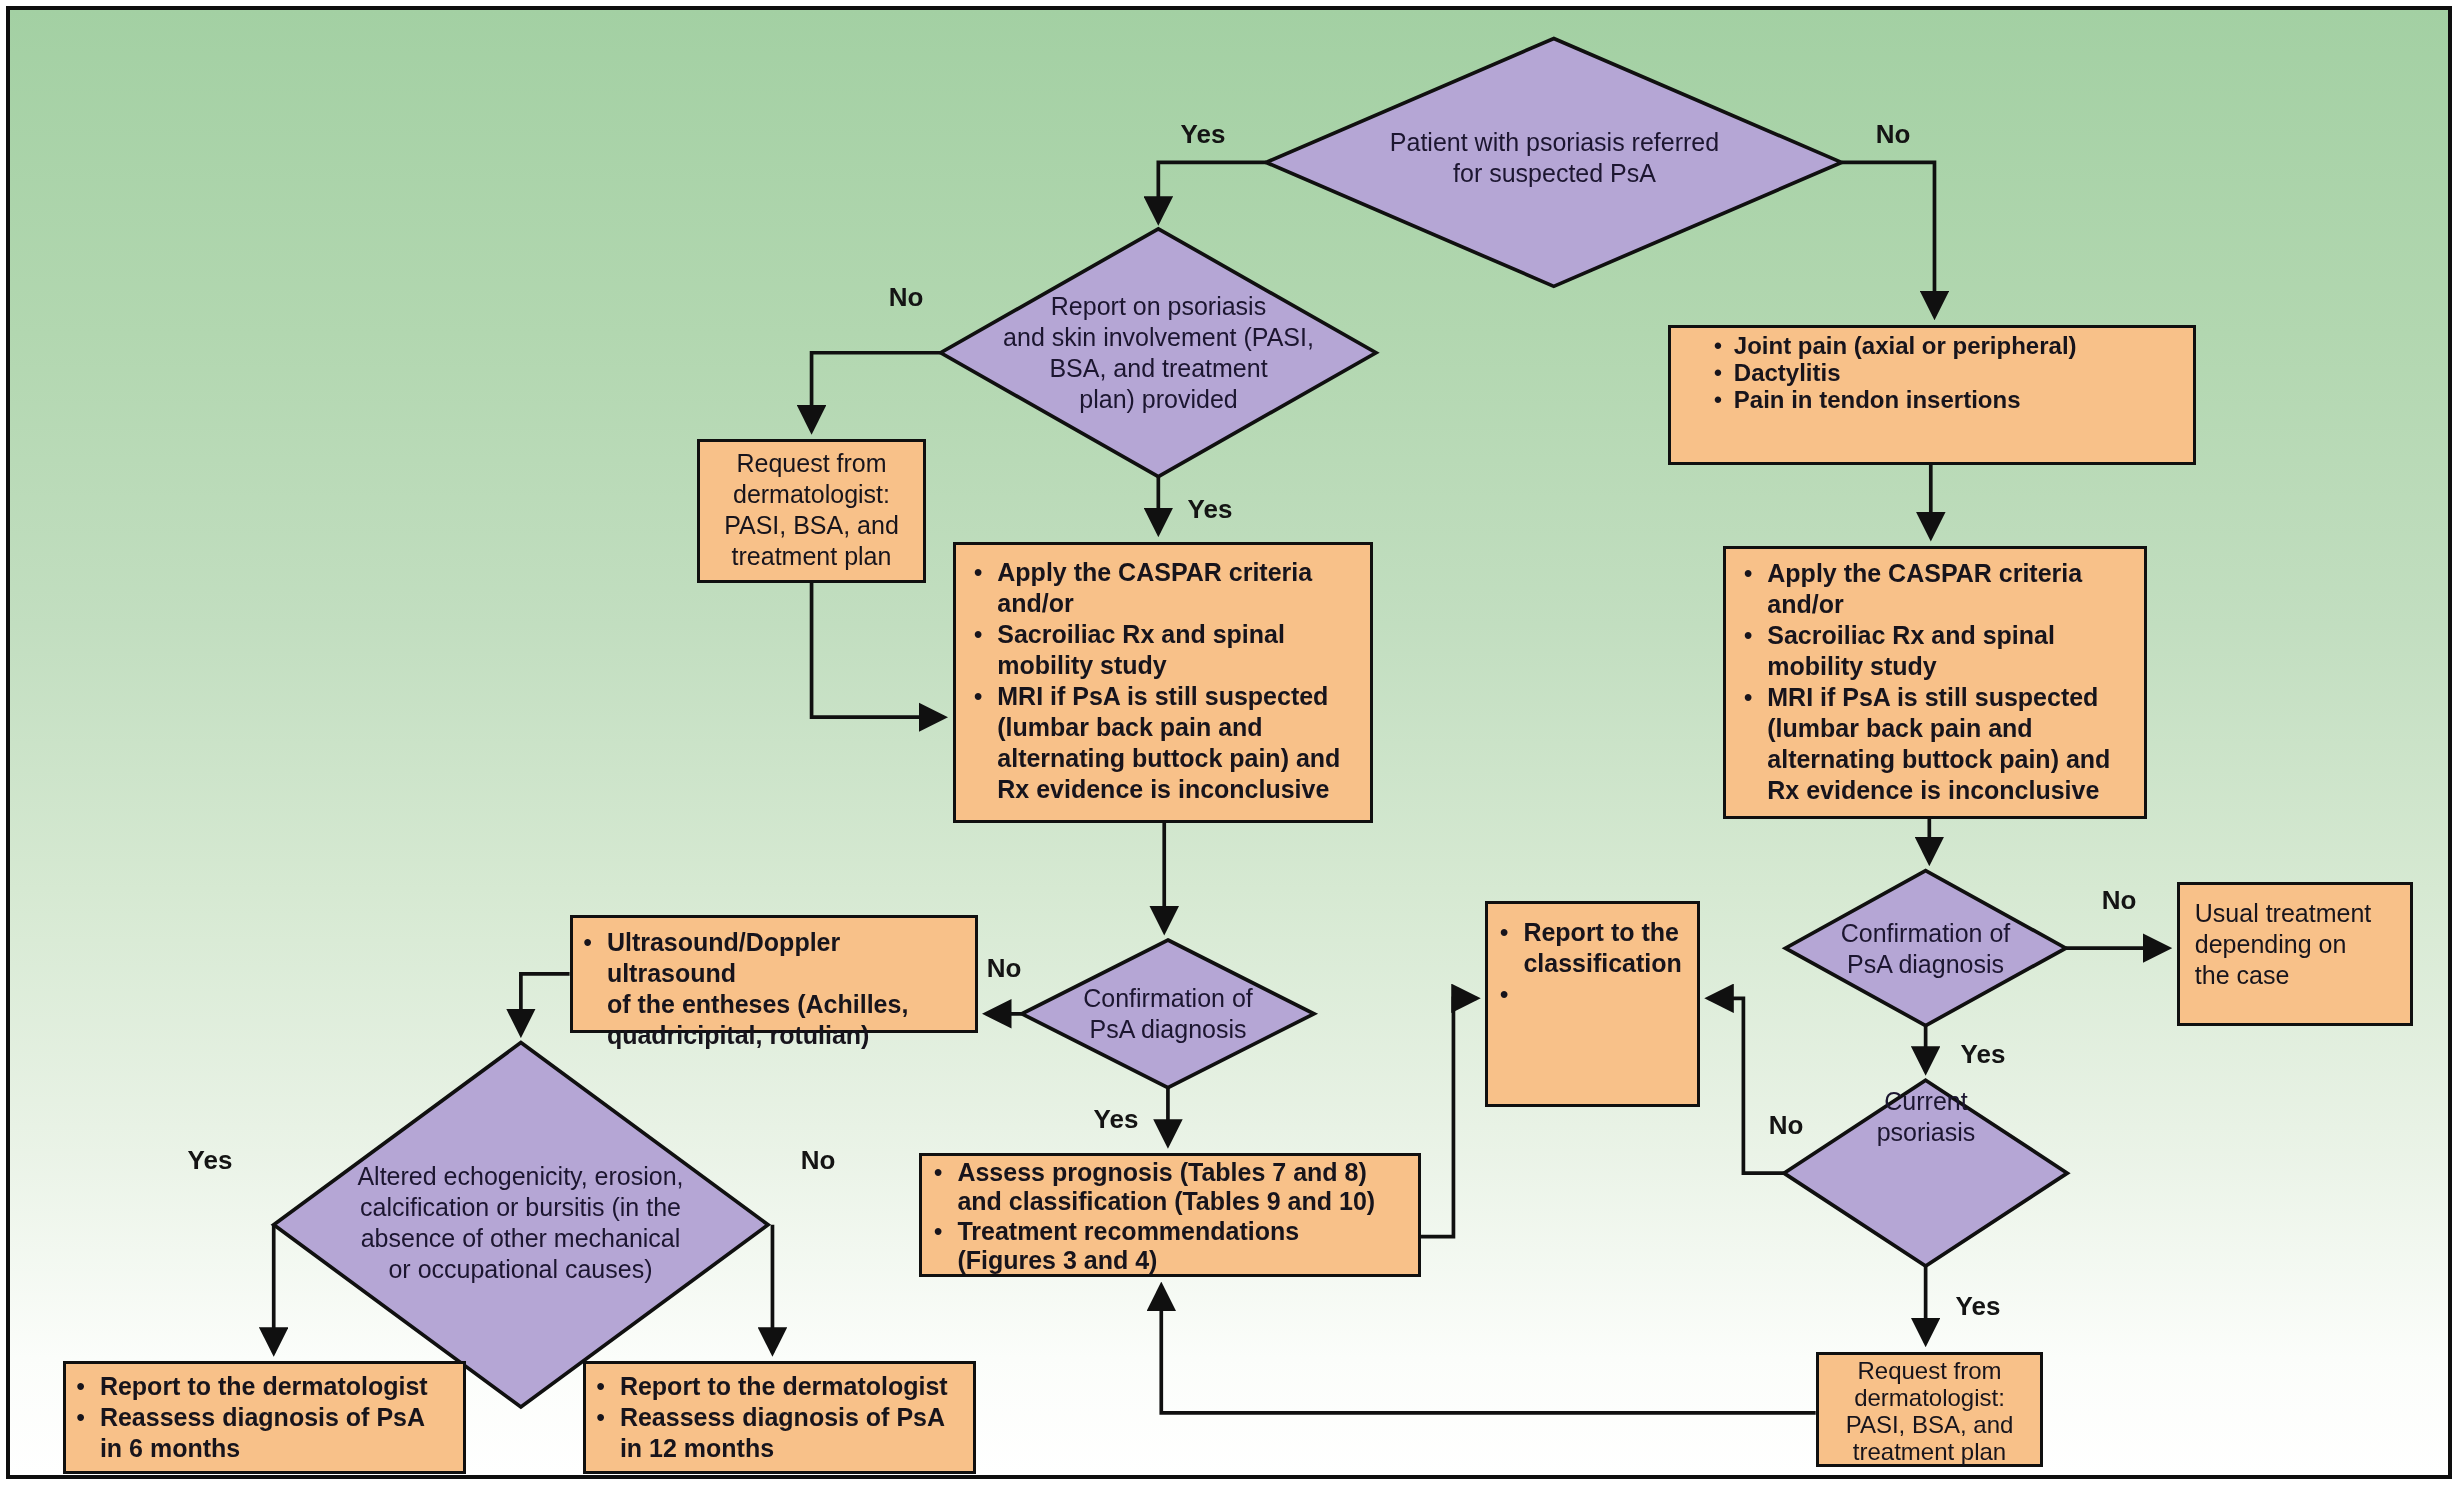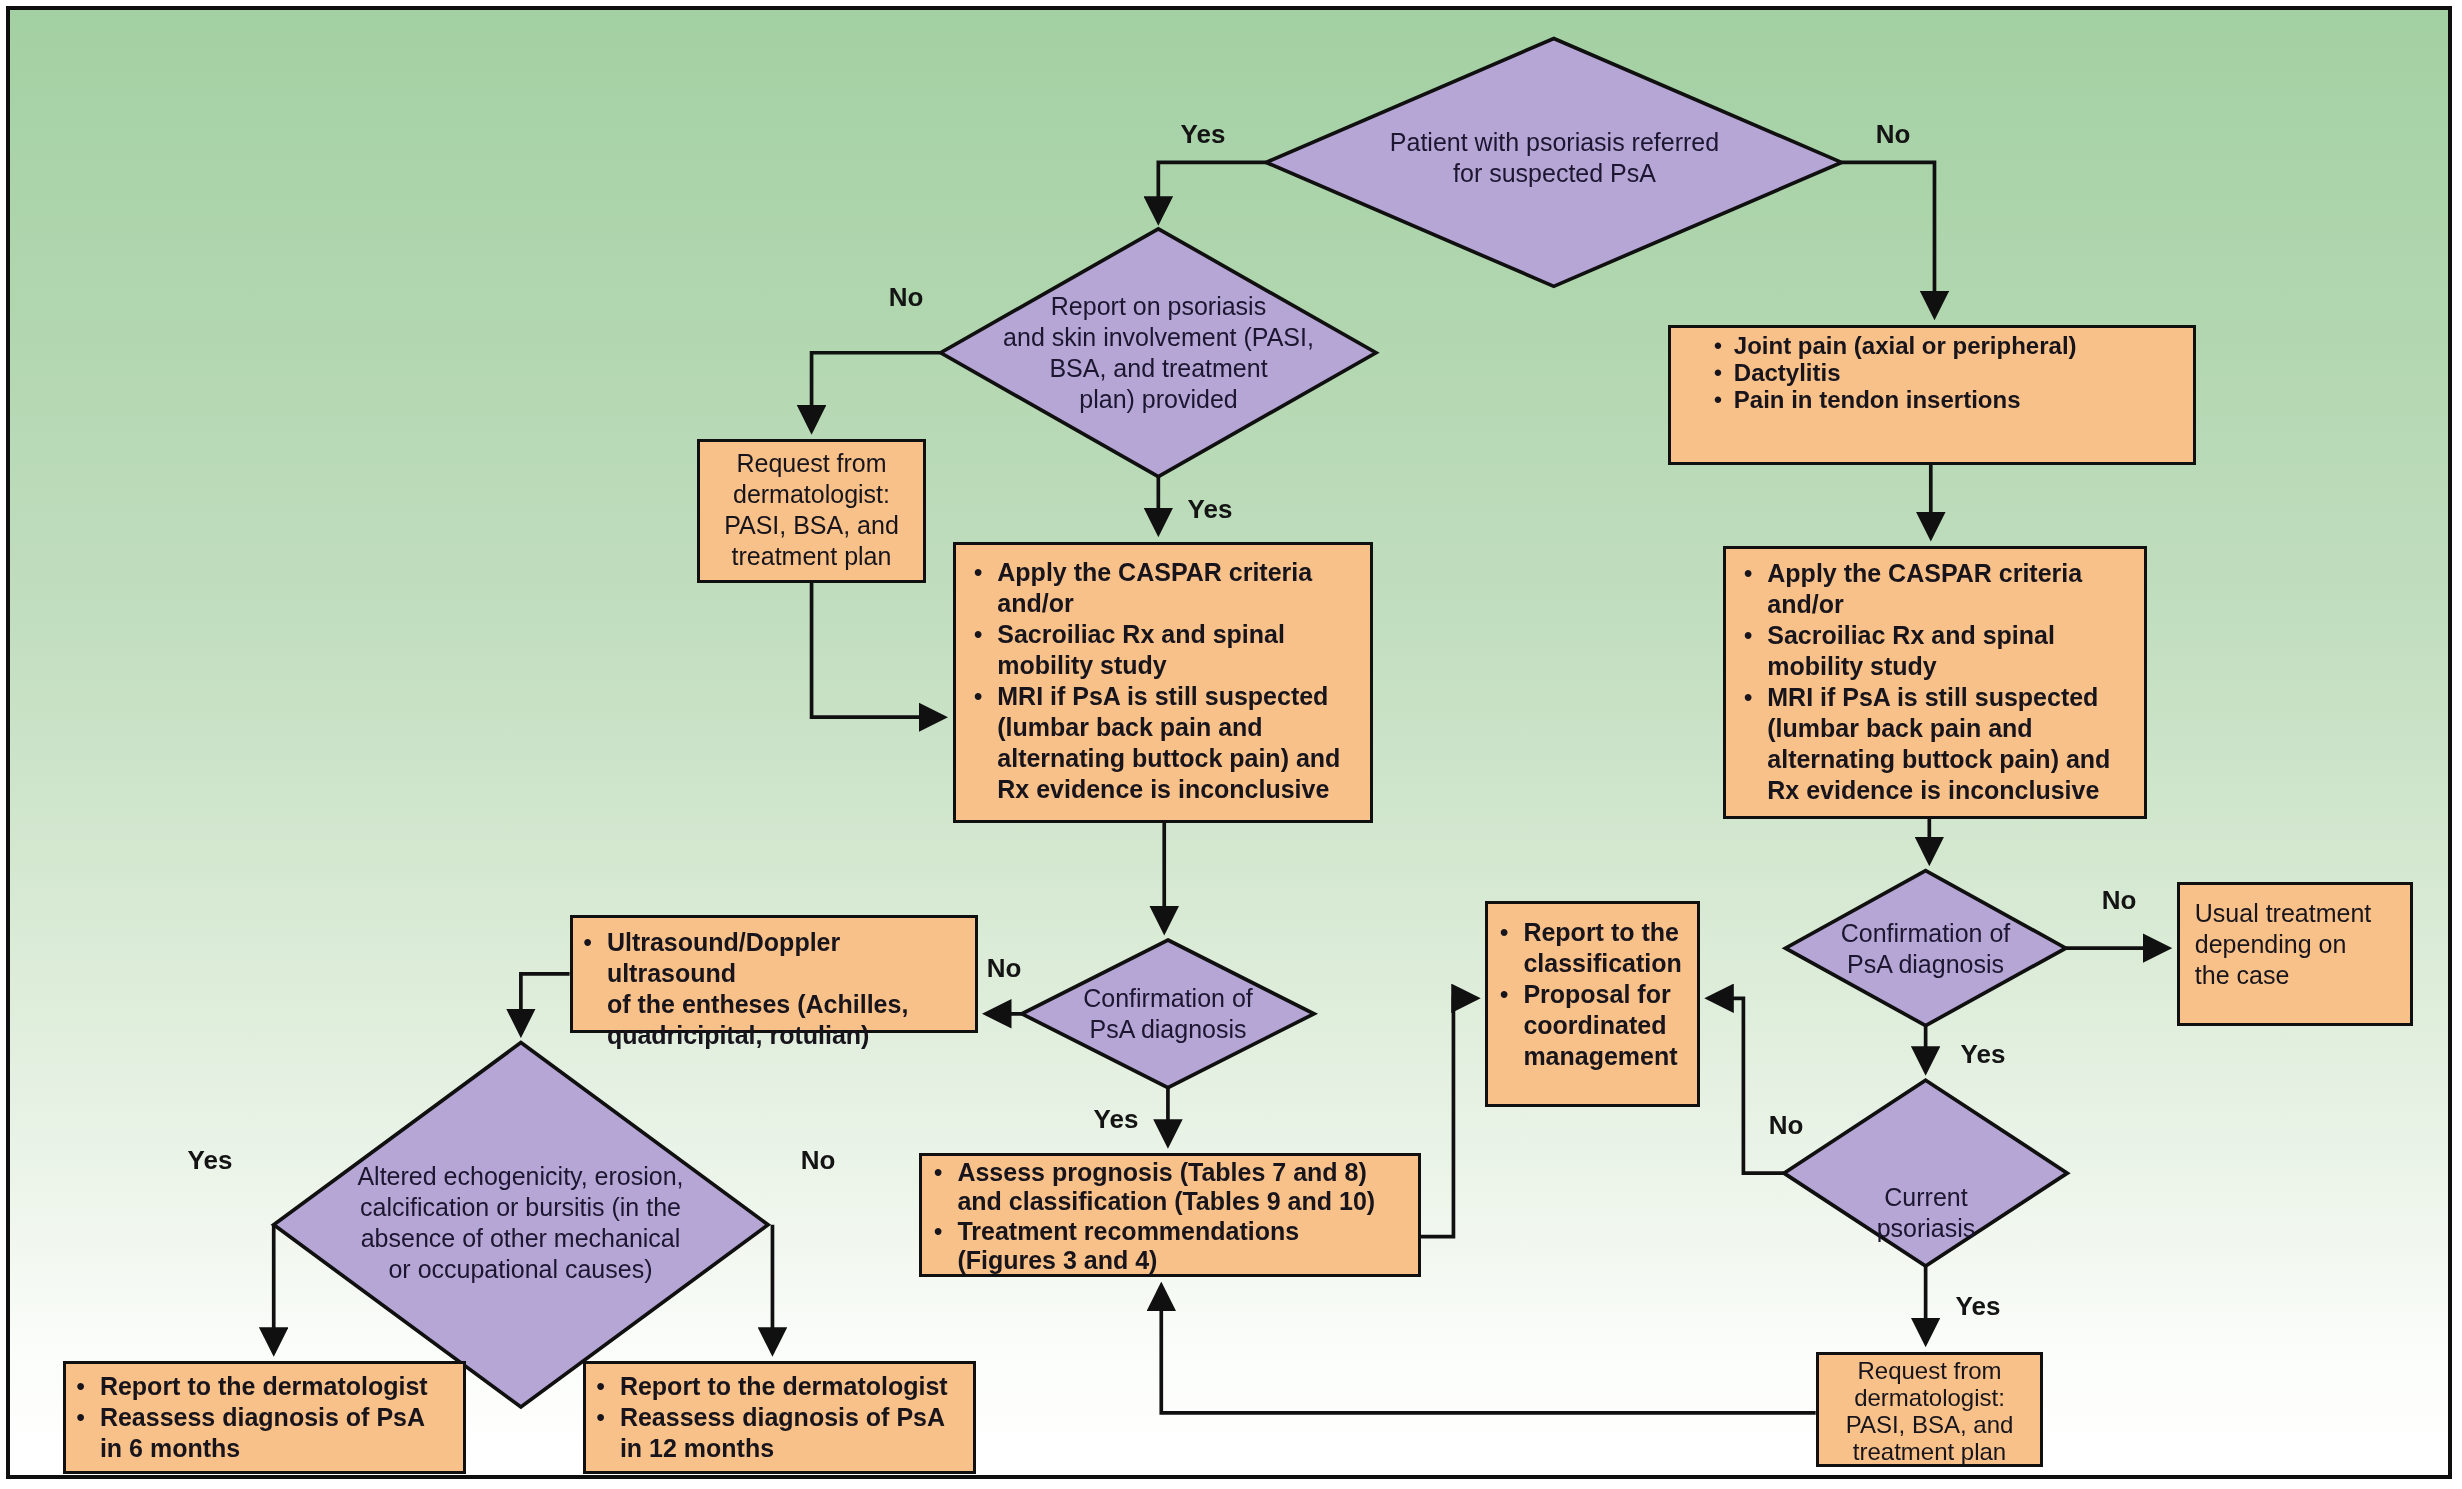--- a/index.html
+++ b/index.html
@@ -88,21 +88,21 @@
 BSA, and treatment
 plan)  provided</div>
 <div class="dtext" style="left:1039px;top:983px;width:258px;">Confirmation of
 PsA diagnosis</div>
 <div class="dtext" style="left:291px;top:1161px;width:459px;">Altered echogenicity, erosion,
 calcification or bursitis (in the
 absence of other mechanical
 or occupational causes)</div>
 <div class="dtext" style="left:1800px;top:918px;width:251px;">Confirmation of
 PsA diagnosis</div>
-<div class="dtext" style="left:1819px;top:1182px;width:214px;">Current
+<div class="dtext" style="left:1819px;top:1086px;width:214px;">Current
 psoriasis</div>
 
 <div class="node center txt" style="left:697px;top:439px;width:229px;height:144px;padding-top:5.9px;">Request from
 dermatologist:
 PASI, BSA, and
 treatment plan</div>
 
 <div class="node" style="left:953px;top:542px;width:420px;height:281px;padding:11.8px 10.3px 0 17.7px;">
     <div class="bi">
       <span class="dot">•</span>
@@ -170,23 +170,20 @@
   </div>
 
 <div class="node" style="left:1485px;top:901px;width:215px;height:206px;padding:13.3px 3px 0 11.8px;">
     <div class="bi">
       <span class="dot">•</span>
       <span class="bt">Report to the
 classification</span>
     </div>
     <div class="bi">
       <span class="dot">•</span>
-      <span class="bt">Proposal for
-coordinated
-management</span>
     </div>
   </div>
 
 <div class="node" style="left:919px;top:1153px;width:502px;height:124px;font-size:25px;line-height:29.5px;padding:1.5px 4.4px 0 11.8px;">
     <div class="bi">
       <span class="dot">•</span>
       <span class="bt">Assess prognosis (Tables 7 and 8)
 and classification (Tables 9 and 10)</span>
     </div>
     <div class="bi">

